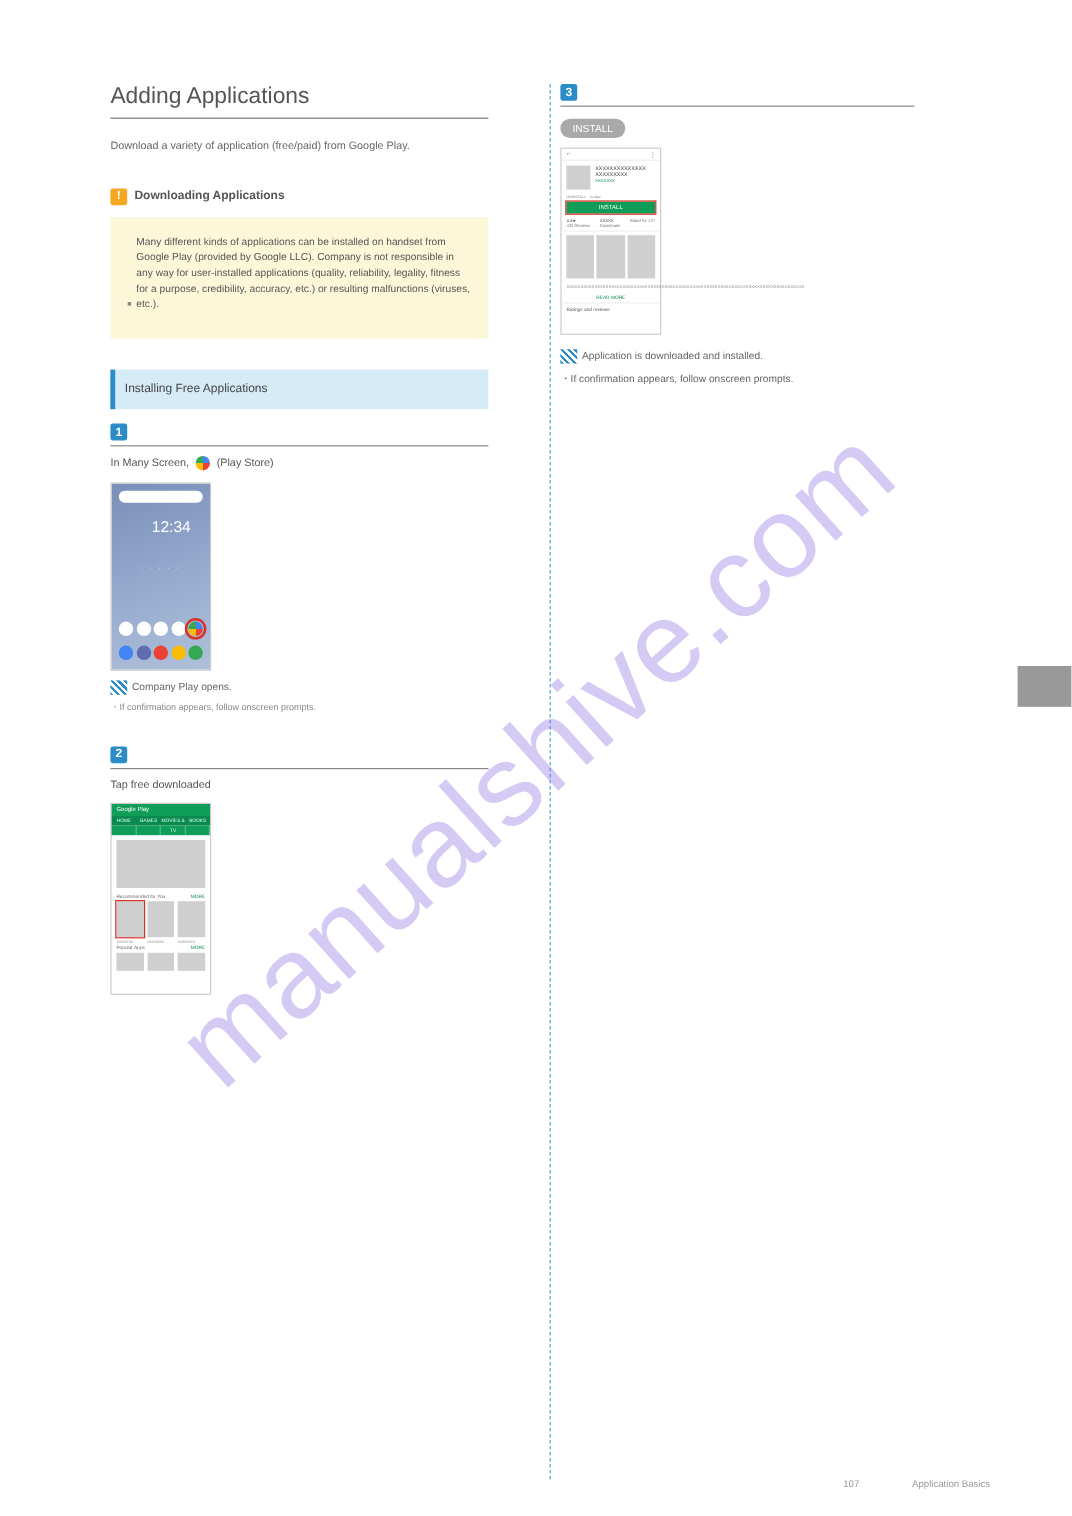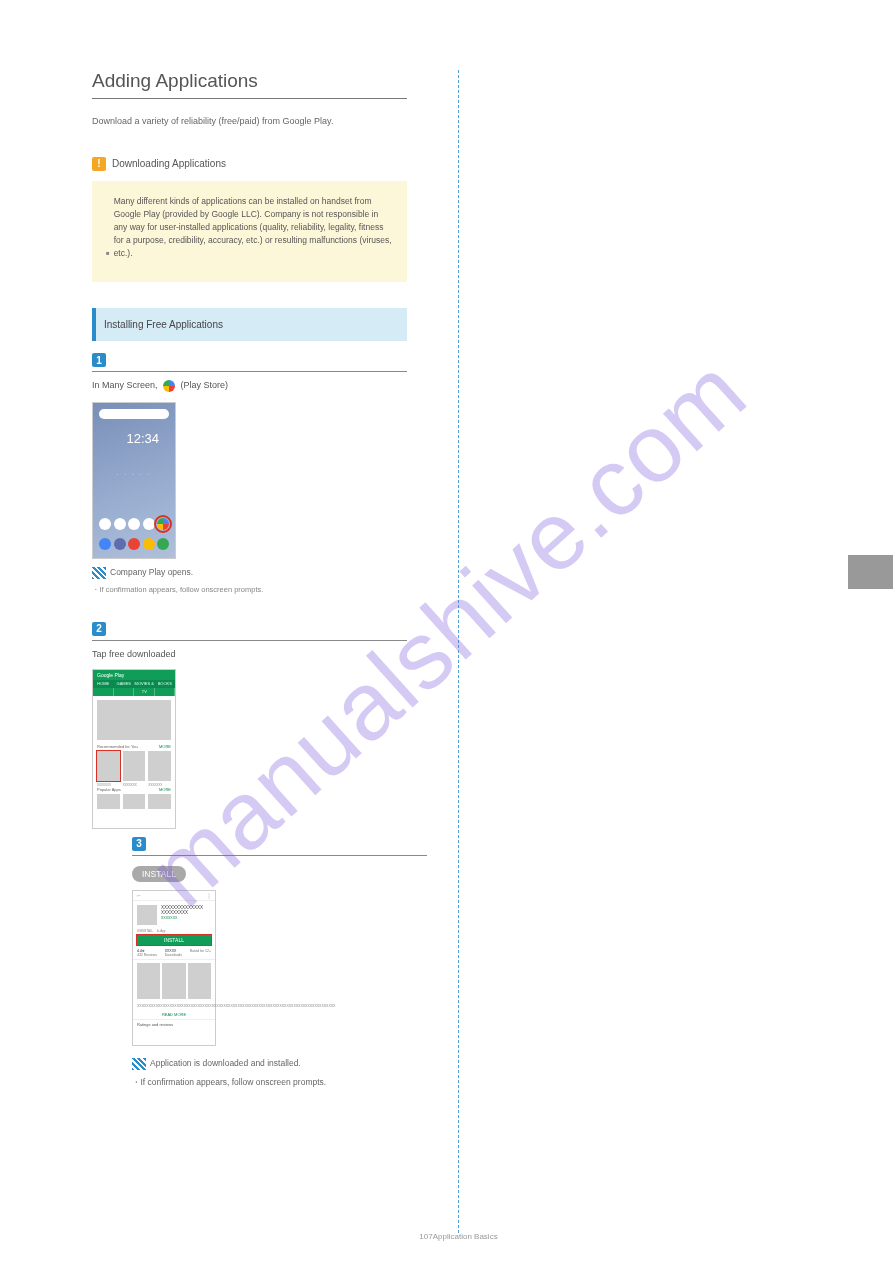--- a/index.html
+++ b/index.html
@@ -12,21 +12,20 @@
     height: 1263px;
     position: relative;
     overflow: hidden;
   }
   .page {
     display: flex;
     padding: 70px 68px 30px 92px;
     gap: 0;
     position: relative;
     height: 100%;
-    flex-direction: column;
   }
   .col { width: 335px; position: relative; }
   .col-left { padding-right: 20px; }
   .col-right { padding-left: 40px; }
   .divider {
     border-left: 1.5px dashed #4aa3d8;
     position: absolute;
     left: 458px;
     top: 70px;
     bottom: 30px;
@@ -66,21 +65,21 @@
     margin-bottom: 16px;
   }
   .intro { font-size: 9px; line-height: 1.5; color: #666; margin-bottom: 28px; }
 
   .warn-bar { display: flex; align-items: center; gap: 6px; margin-bottom: 10px; }
   .warn-icon {
     width: 14px; height: 14px; background: #f5a623; color: #fff;
     display: inline-flex; align-items: center; justify-content: center;
     font-weight: bold; font-size: 10px; border-radius: 2px;
   }
-  .warn-label { font-size: 10px; color: #555; font-weight: 400; }
+  .warn-label { font-size: 10px; color: #555; font-weight: 700; }
 
   .warn-box {
     background: #fdf7d9;
     padding: 14px 14px;
     font-size: 8.5px;
     line-height: 1.55;
     color: #555;
     margin-bottom: 26px;
   }
   .bullet4 { display: flex; gap: 4px; align-items: flex-end; }
@@ -192,35 +191,35 @@
   .shot-install .bigs span{flex:1; height:36px; background:#cfcfcf;}
   .shot-install .desc{font-size:3.5px; color:#888; padding:2px 4px; line-height:1.2;}
   .shot-install .rm{font-size:4px; color:#0c8a4e; text-align:center; padding:2px 0;}
   .shot-install .rr{font-size:4px; color:#555; padding:2px 4px; border-top:0.5px solid #eee;}
   .shot-install .pin{font-size:3px; color:#888; padding:0 4px;}
 
   .followup { font-size: 8.5px; color:#666; line-height:1.5; margin-bottom: 4px; }
 
   .footer {
     position:absolute; bottom: 22px; left:0; right:0;
-    display:flex; justify-content:center;
+    display:flex; justify-content:flex-end;
     padding: 0 68px 0 92px;
-    font-size: 8px; color:#999;
+    font-size: 8px; color:#999;gap:44px;
   }
 
 </style>
 </head>
 <body>
 
 <div class="page">
   <div class="col col-left">
     <h1>Adding Applications</h1>
     <div class="hr-title"></div>
 
-    <p class="intro">Download a variety of reliability (free/paid) from Google Play.</p>
+    <p class="intro">Download a variety of application (free/paid) from Google Play.</p>
 
     <div class="warn-bar">
       <span class="warn-icon">!</span>
       <span class="warn-label">Downloading Applications</span>
     </div>
     <div class="warn-box">
       <div class="bullet4">
           <span class="dot"></span>
           <span>Many different kinds of applications can be installed on handset from Google Play (provided by Google LLC). Company is not responsible in any way for user-installed applications (quality, reliability, legality, fitness for a purpose, credibility, accuracy, etc.) or resulting malfunctions (viruses, etc.).</span>
         </div>

